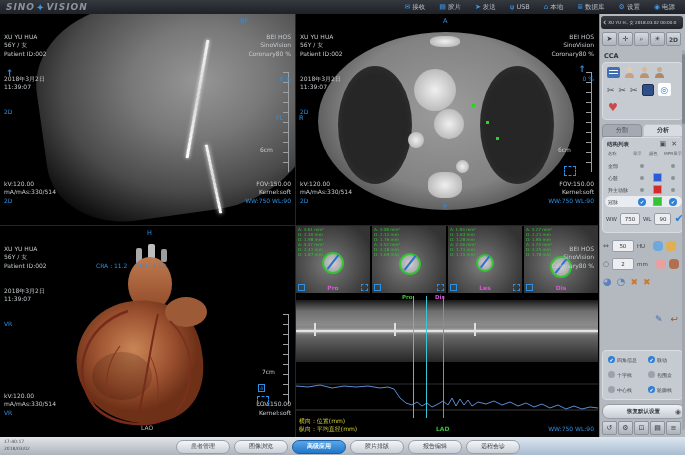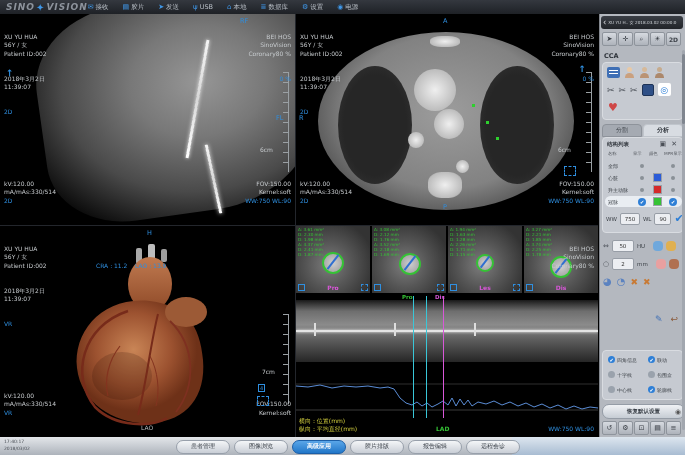--- a/index.html
+++ b/index.html
@@ -1,21 +1,21 @@
 <!DOCTYPE html>
 <html><head>
 <meta charset="utf-8">
 <style>
   html,body{margin:0;padding:0;background:#000;}
   body{width:685px;height:455px;position:relative;overflow:hidden;
        font-family:"DejaVu Sans","Liberation Sans",sans-serif;}
   .abs{position:absolute;}
   
   .topbar{left:0;top:0;width:685px;height:14px;background:linear-gradient(#34383f,#1e2126);
-          display:flex;align-items:center;z-index:50;}
+          display:flex;align-items:center;justify-content:space-between;z-index:50;}
   .logo{margin-left:6px;font-size:9px;font-weight:bold;font-style:italic;color:#8d939c;
         letter-spacing:1px;display:flex;align-items:center;}
   .logo .dia{color:#3f97e8;font-style:normal;font-size:10px;margin:0 1px;}
   .menu{display:flex;align-items:center;gap:14px;margin-right:10px;}
   .menu-item{display:flex;align-items:center;gap:2px;font-size:6.5px;color:#b9bfc7;cursor:pointer;}
   .menu-item .mi{color:#3f97e8;font-size:7px;}
   
   .vp{background:#000;overflow:hidden;z-index:1;}
   #q1{left:0;top:14px;width:295px;height:211px;border-right:1px solid #23262c;border-bottom:1px solid #23262c;}
   #q2{left:296px;top:14px;width:302px;height:211px;border-bottom:1px solid #23262c;}

